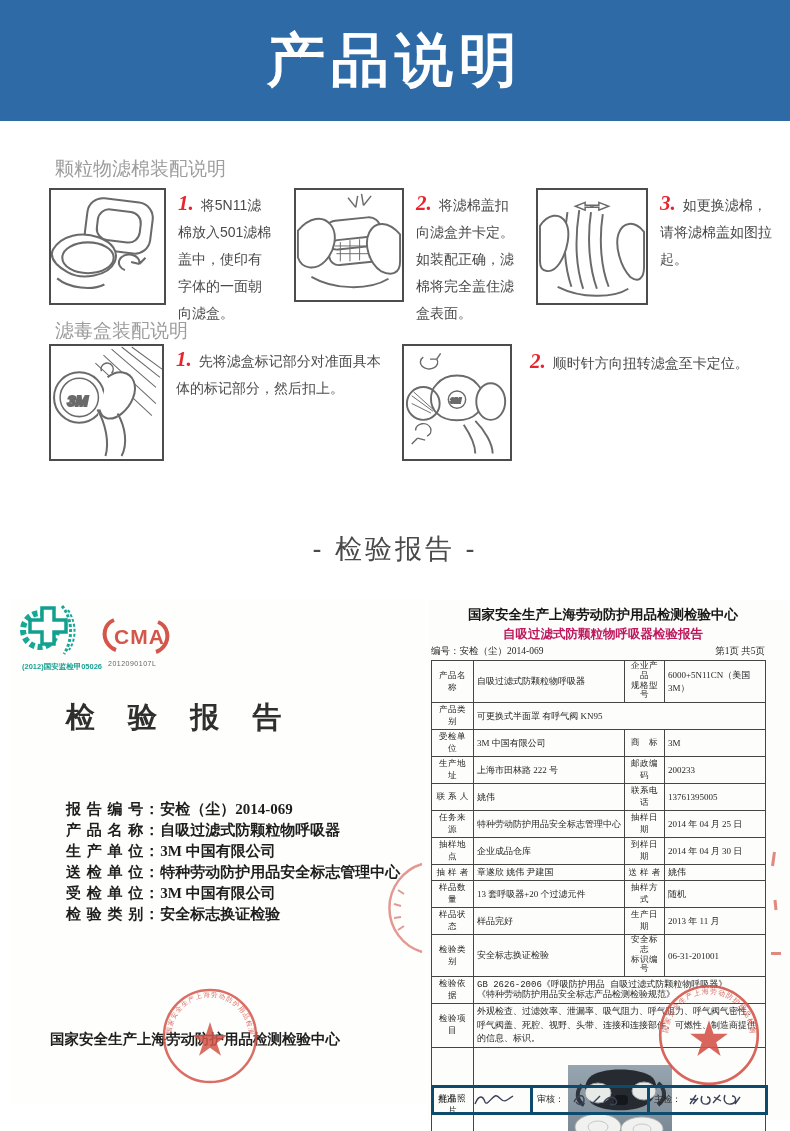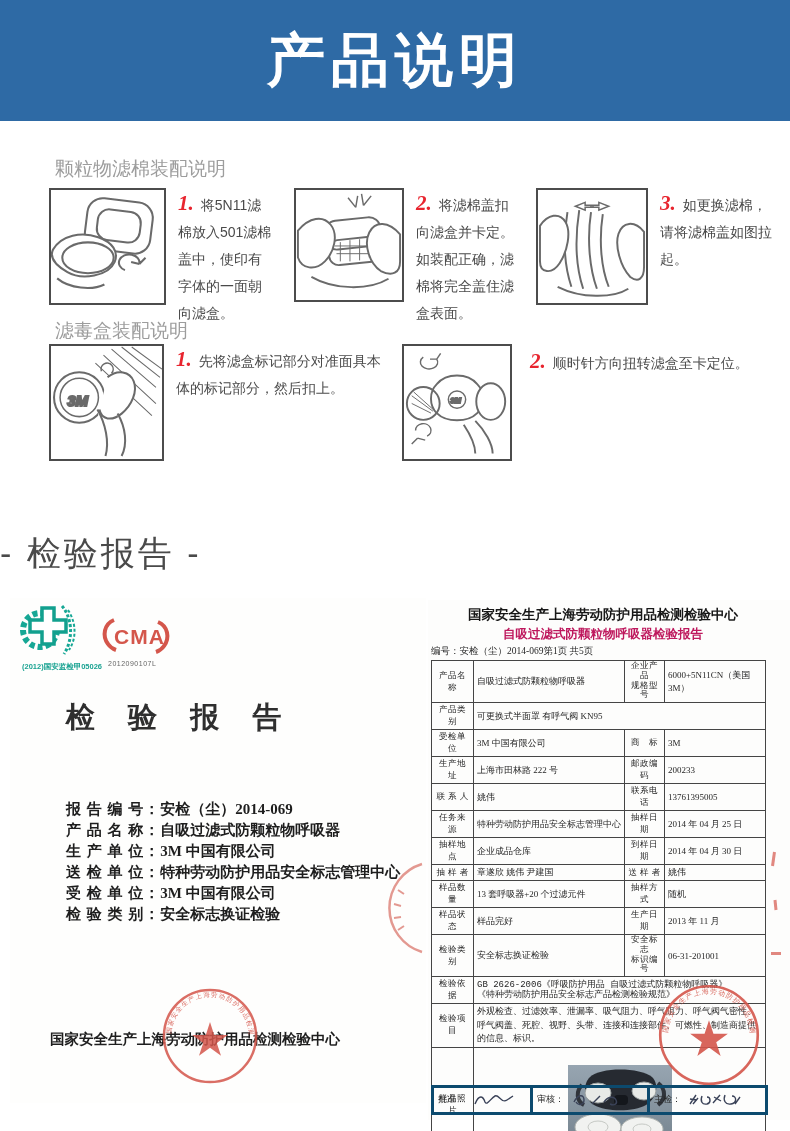--- a/index.html
+++ b/index.html
@@ -15,22 +15,22 @@
   .sec-title{position:absolute;left:55px;font-size:19px;color:#9d9d9d;font-weight:400;}
   .row{position:absolute;display:flex;align-items:flex-start;}
   .illus{border:2px solid #4c4c4c;background:#fff;box-sizing:border-box;flex:none;
          display:flex;align-items:center;justify-content:center;overflow:hidden;}
   .illus svg{width:100%;height:100%;}
   .step{flex:none;font-size:14px;color:#4a4a4a;line-height:27px;}
   .num{color:#e8252f;font-weight:bold;font-style:italic;font-family:"Liberation Serif",serif;
        font-size:21px;margin-right:7px;}
 
   
-  .rep-title{position:absolute;top:531px;left:0;width:790px;
-             font-size:34px;color:#4a4a4a;letter-spacing:3px;}
+  .rep-title{position:absolute;top:531px;left:0;width:790px;text-align:center;
+             font-size:27px;color:#4a4a4a;letter-spacing:3px;}
 
   
   .lpage{position:absolute;left:10px;top:598px;width:416px;height:505px;background:#fefefd;}
   .badge{position:absolute;left:6px;top:0;width:64px;height:64px;}
   .badge-cap{position:absolute;left:-4px;top:64px;width:112px;text-align:center;
              font-size:7.5px;color:#1aa392;font-weight:bold;}
   .cma{position:absolute;left:90px;top:16px;width:72px;height:46px;}
   .cma-cap{position:absolute;left:98px;top:62px;font-size:7px;color:#666;letter-spacing:.5px;}
   .lheading{position:absolute;left:0;top:100px;width:340px;text-align:center;
             font-family:"Liberation Serif",serif;font-weight:bold;font-size:29px;
@@ -45,21 +45,21 @@
   .arcstamp{position:absolute;left:348px;top:262px;width:72px;height:96px;opacity:.8;}
 
   
   .rpage{position:absolute;left:428px;top:600px;width:362px;height:520px;background:#fdfdfc;
          font-family:"Liberation Serif",serif;color:#262626;}
   .org-title{position:absolute;top:6px;left:0;width:350px;text-align:center;font-weight:bold;
              font-size:13.5px;color:#171717;}
   .sub-title{position:absolute;top:26px;left:0;width:350px;text-align:center;font-weight:bold;
              font-size:12.5px;color:#be185d;}
   .meta{position:absolute;top:45px;left:3px;width:334px;display:flex;
-        font-size:9.5px;}
+        justify-content:space-between;font-size:9.5px;}
   table.rt{position:absolute;top:60px;left:3px;width:334px;border-collapse:collapse;
            table-layout:fixed;font-size:9px;}
   table.rt td{border:1px solid #454545;padding:1px 3px;overflow:hidden;vertical-align:middle;}
   td.lbl{text-align:center;padding:1px 1px;font-size:8.5px;letter-spacing:.5px;}
   .two{line-height:1.15;font-family:Liberation Mono, monospace;}
   .wrap{line-height:1.5;}
   table.ft{position:absolute;top:485px;left:3px;width:334px;border-collapse:collapse;
            table-layout:fixed;font-size:9px;}
   table.ft td{border:3px solid #0c4a6e;padding:1px 4px;height:22px;vertical-align:middle;}
   .sig{display:inline-block;vertical-align:middle;margin-left:4px;}

